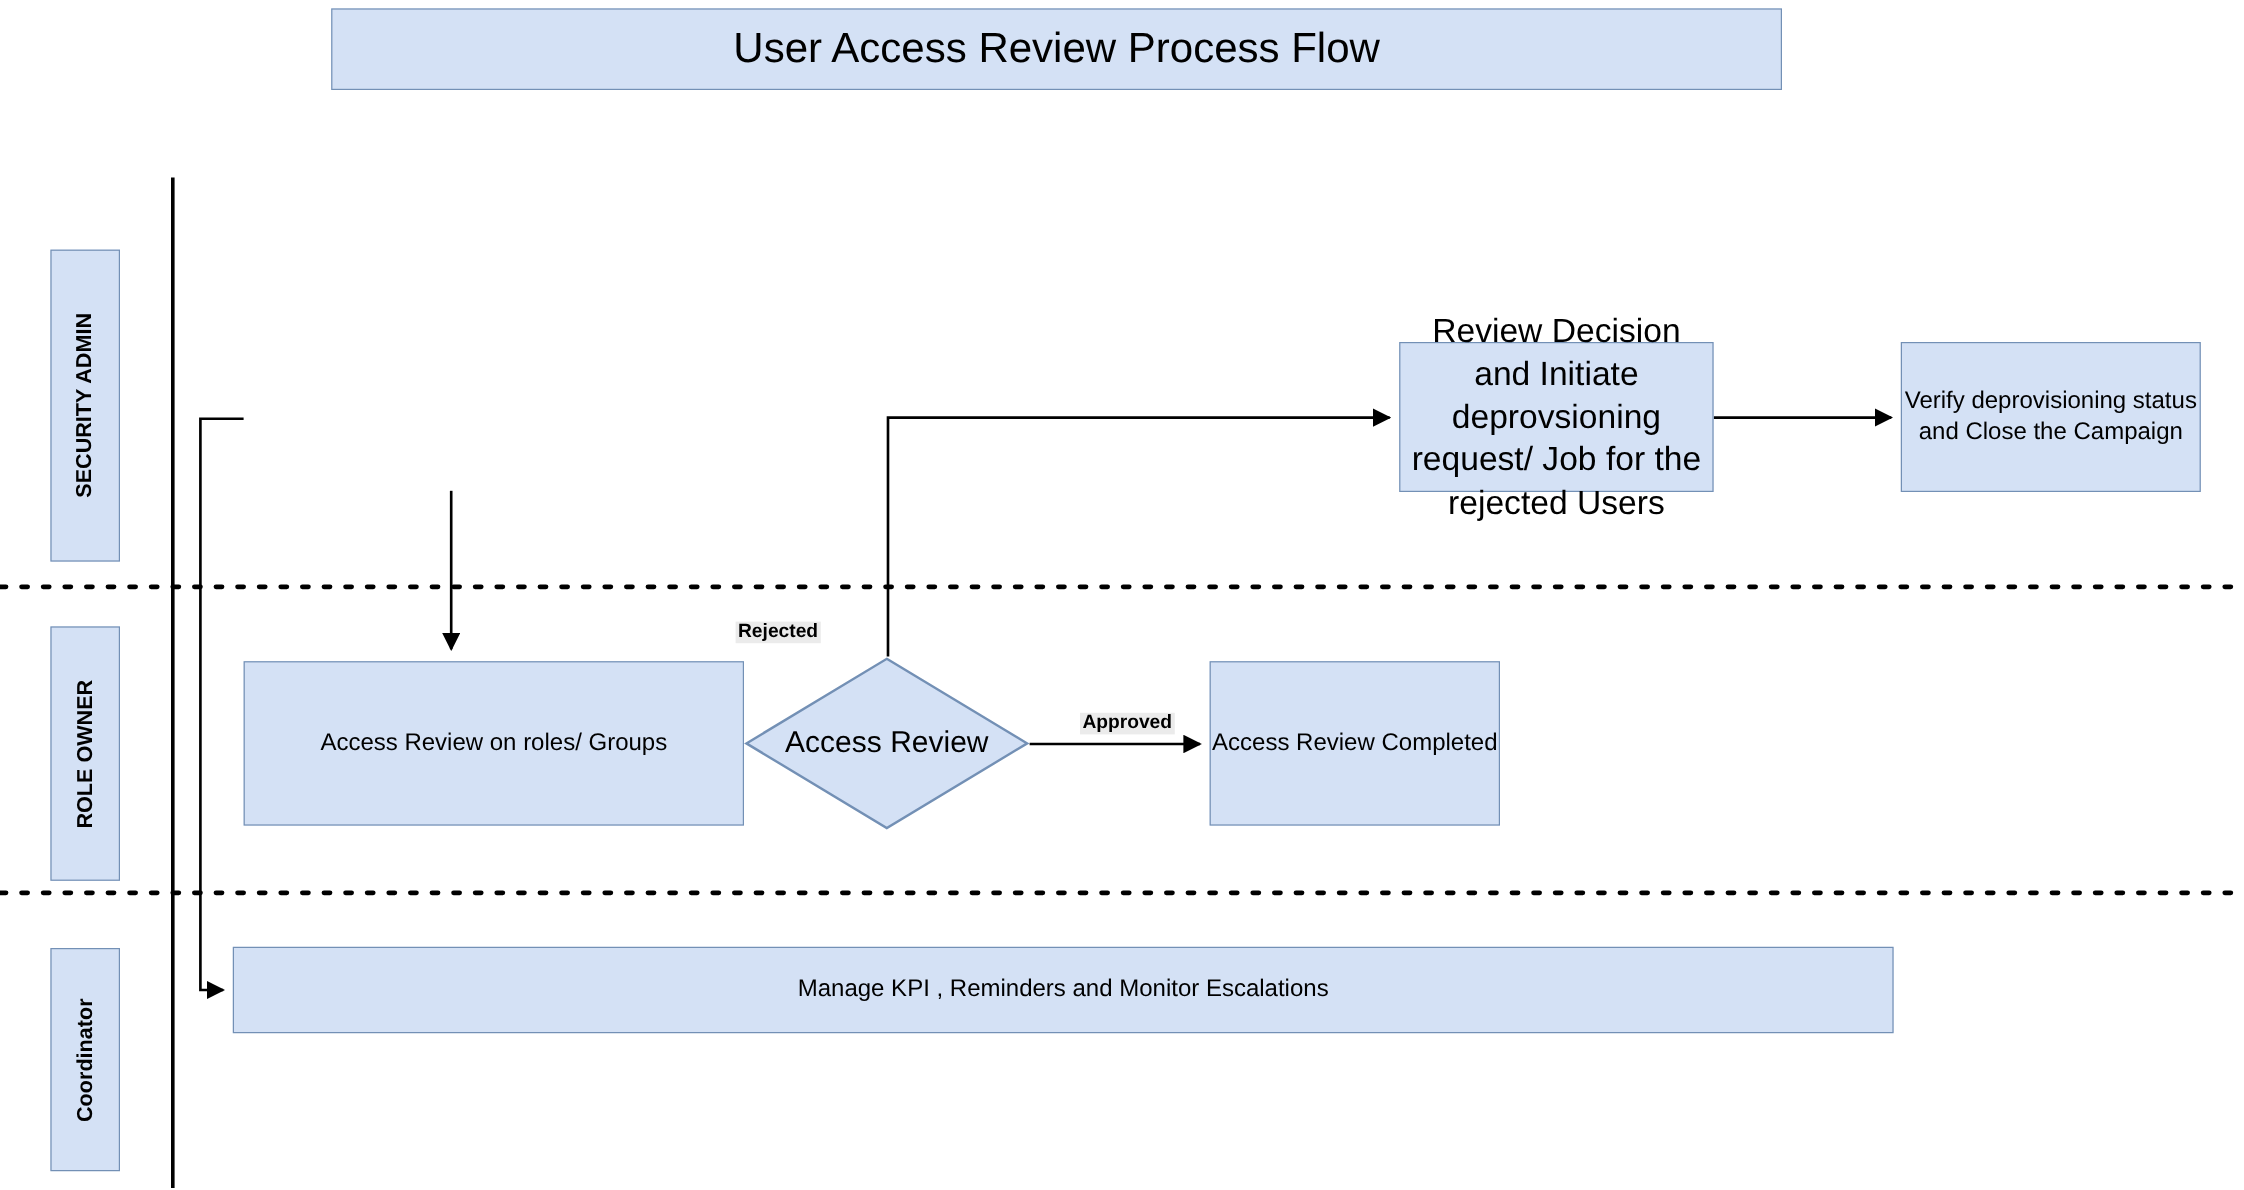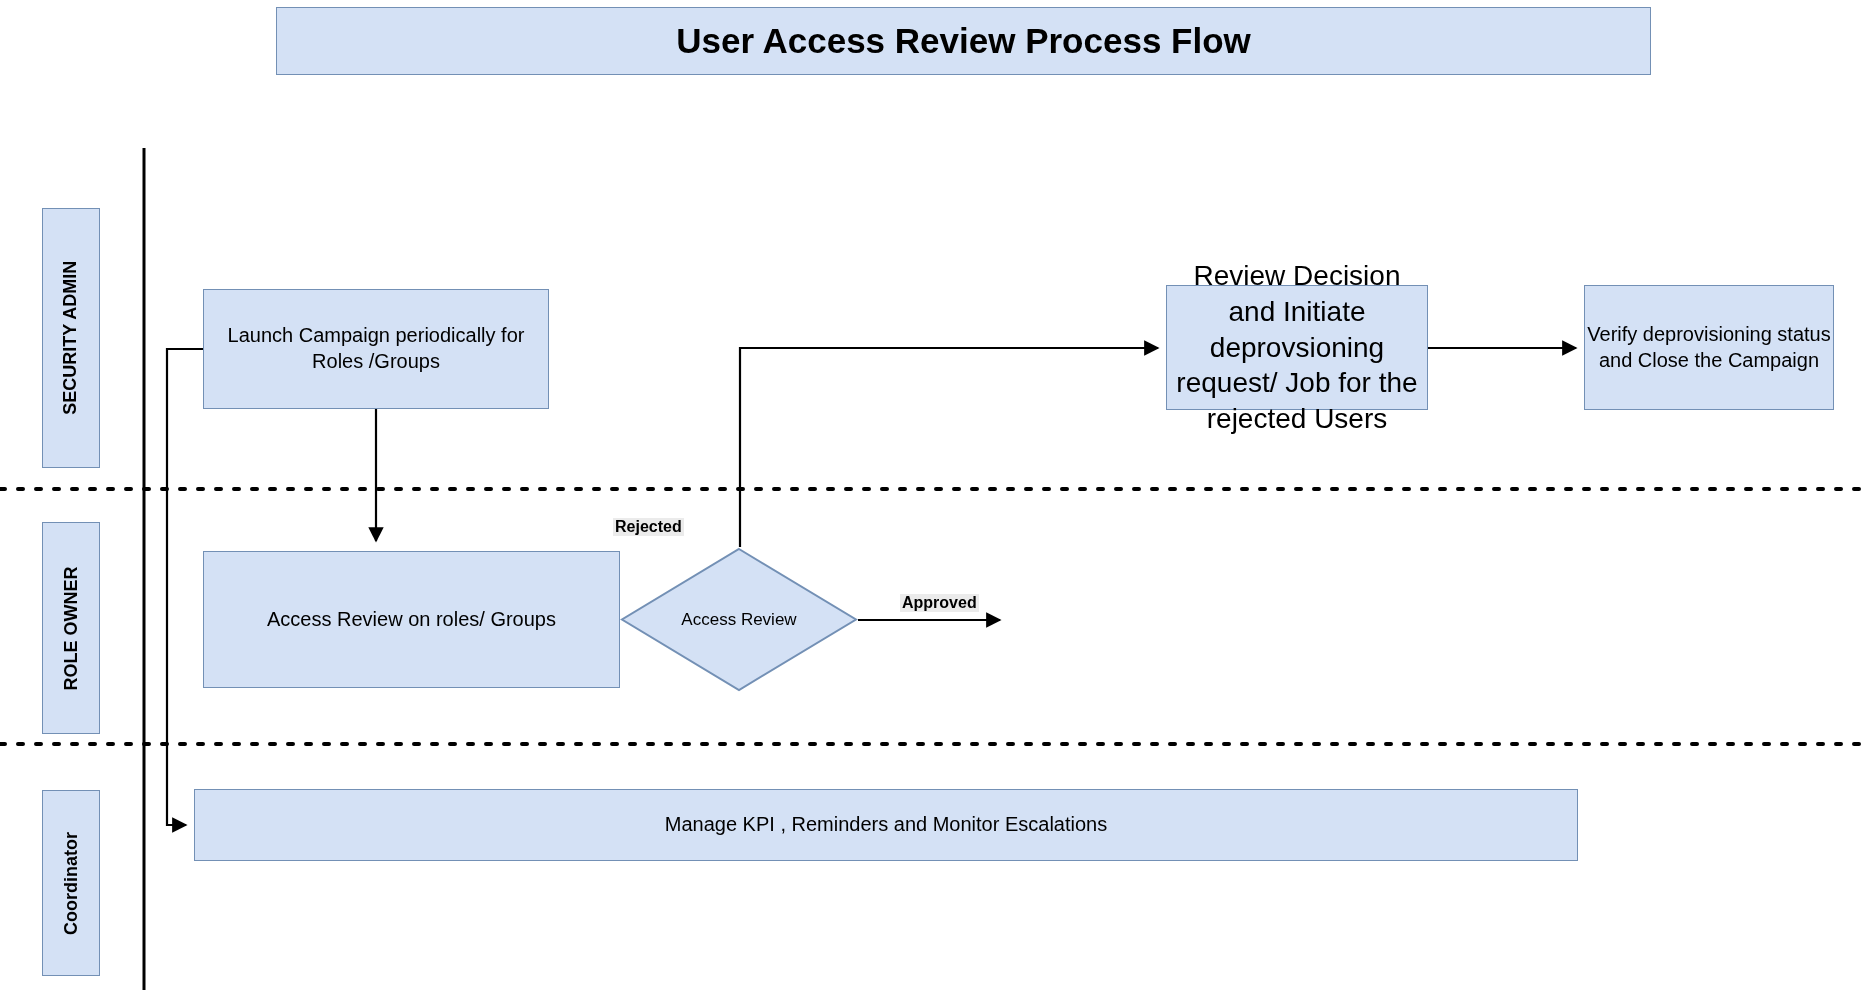--- a/index.html
+++ b/index.html
@@ -25,24 +25,24 @@
     border: 1px solid #7390b5;
     display: flex;
     align-items: center;
     justify-content: center;
     text-align: center;
     line-height: 1.28;
   }
   .title-box {
     left: 276px;
     top: 7px;
-    width: 1375px;
+    width: 1209px;
     height: 68px;
     font-size: 35px;
-    font-weight: bold;
+    font-weight: normal;
     letter-spacing: 0px;
   }
   .lane-label {
     position: absolute;
     box-sizing: border-box;
     background: #d4e1f5;
     border: 1px solid #7390b5;
     display: flex;
     align-items: center;
     justify-content: center;
@@ -133,21 +133,21 @@
   #n-decision .dia-shape {
     position: absolute;
     inset: 0;
   }
   #n-decision .dia-text {
     position: absolute;
     inset: 0;
     display: flex;
     align-items: center;
     justify-content: center;
-    font-size: 17px;
+    font-size: 25px;
     text-align: center;
   }
 
   .edge-label {
     position: absolute;
     font-size: 16px;
     font-weight: bold;
     background: #ebebeb;
     padding: 0 2px;
     white-space: nowrap;
@@ -201,43 +201,43 @@
 
     <line x1="858" y1="620" x2="1000" y2="620" stroke="#000000" stroke-width="2.2" marker-end="url(#arrow)"></line>
 
     <path d="M 740 547 L 740 348 L 1158 348" fill="none" stroke="#000000" stroke-width="2.2" marker-end="url(#arrow)"></path>
 
     <line x1="1428" y1="348" x2="1576" y2="348" stroke="#000000" stroke-width="2.2" marker-end="url(#arrow)"></line>
 
     <path d="M 203 349 L 167 349 L 167 825 L 186 825" fill="none" stroke="#000000" stroke-width="2.2" marker-end="url(#arrow)"></path>
   </svg>
 
-  <div class="node" id="n-launch">
-    <span class="node-text">Launch Campaign periodically for Roles /Groups</span>
-  </div>
 
   <div class="node" id="n-review-decision">
     <span class="node-text">Review Decision and Initiate deprovsioning request/ Job for the rejected Users</span>
   </div>
 
   <div class="node" id="n-verify">
     <span class="node-text">Verify deprovisioning status and Close the Campaign</span>
   </div>
 
   <div class="node" id="n-access-review-roles">
     <span class="node-text">Access Review on roles/ Groups</span>
   </div>
 
   <div id="n-decision">
     <svg class="dia-shape" viewBox="0 0 238 145" preserveAspectRatio="none">
       <polygon points="119,2 236,72.5 119,143 2,72.5" fill="#d4e1f5" stroke="#7390b5" stroke-width="2"></polygon>
     </svg>
     <div class="dia-text">Access Review</div>
   </div>
 
+  <div class="node" id="n-completed">
+    <span class="node-text">Access Review Completed</span>
+  </div>
 
   <div class="node" id="n-kpi">
     <span class="node-text">Manage KPI , Reminders and Monitor Escalations</span>
   </div>
 
   <div class="edge-label" id="lbl-rejected">Rejected</div>
   <div class="edge-label" id="lbl-approved">Approved</div>
 
 </div>
 

